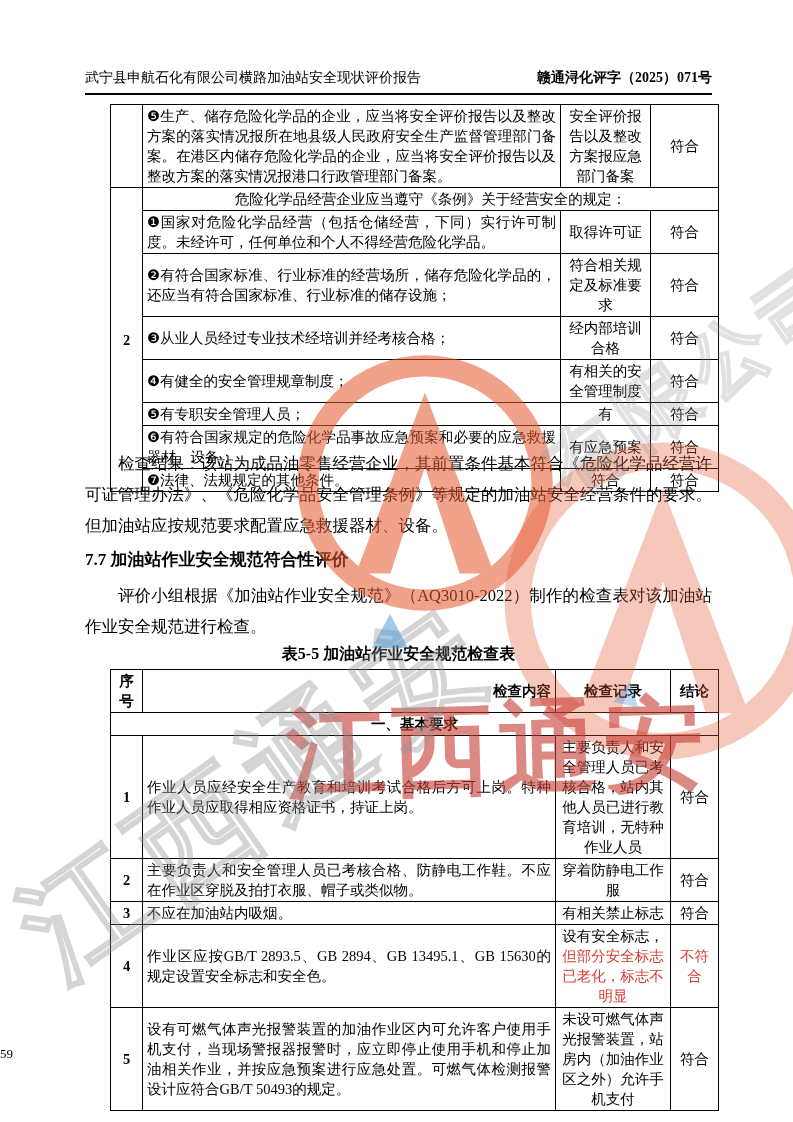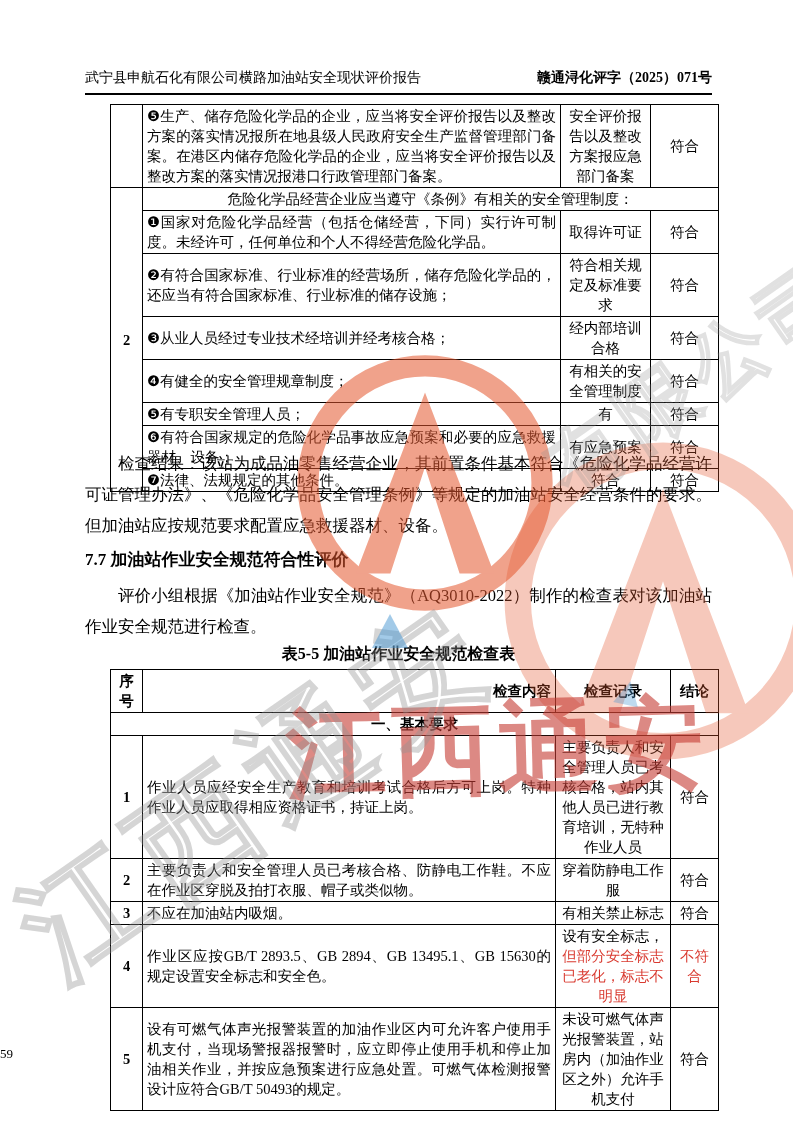--- a/index.html
+++ b/index.html
@@ -107,21 +107,21 @@
         </colgroup>
       <tbody>
           <tr>
         <td class="cell-num"></td>
         <td class="cell-content">❺生产、储存危险化学品的企业，应当将安全评价报告以及整改方案的落实情况报所在地县级人民政府安全生产监督管理部门备案。在港区内储存危险化学品的企业，应当将安全评价报告以及整改方案的落实情况报港口行政管理部门备案。</td>
         <td class="cell-center">安全评价报告以及整改方案报应急部门备案</td>
         <td class="cell-center">符合</td>
       </tr>
       <tr class="group-row">
         <td class="cell-num" rowspan="8">2</td>
-        <td colspan="3">危险化学品经营企业应当遵守《条例》有相关的安全管理制度：</td>
+        <td colspan="3">危险化学品经营企业应当遵守《条例》关于经营安全的规定：</td>
       </tr>
       <tr>
         <td class="cell-content">❶国家对危险化学品经营（包括仓储经营，下同）实行许可制度。未经许可，任何单位和个人不得经营危险化学品。</td>
         <td class="cell-center">取得许可证</td>
         <td class="cell-center">符合</td>
       </tr>
       <tr>
         <td class="cell-content">❷有符合国家标准、行业标准的经营场所，储存危险化学品的，还应当有符合国家标准、行业标准的储存设施；</td>
         <td class="cell-center">符合相关规定及标准要求</td>
         <td class="cell-center">符合</td>

